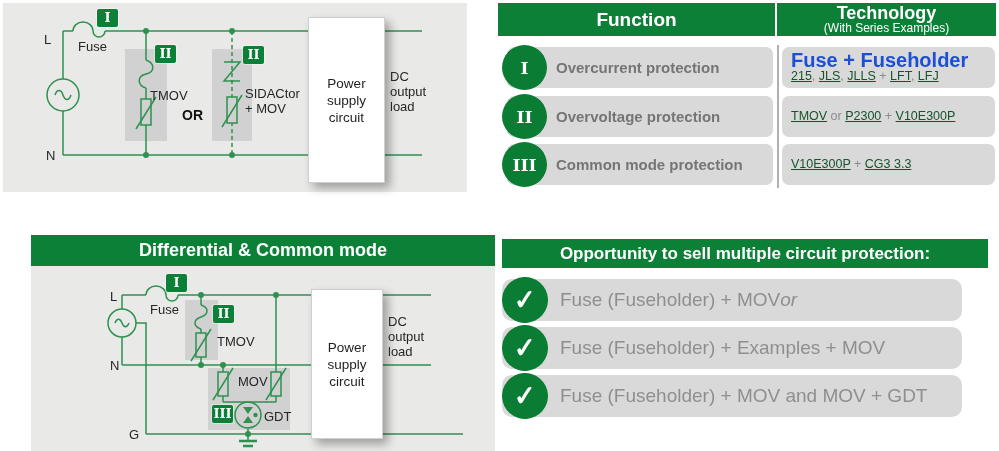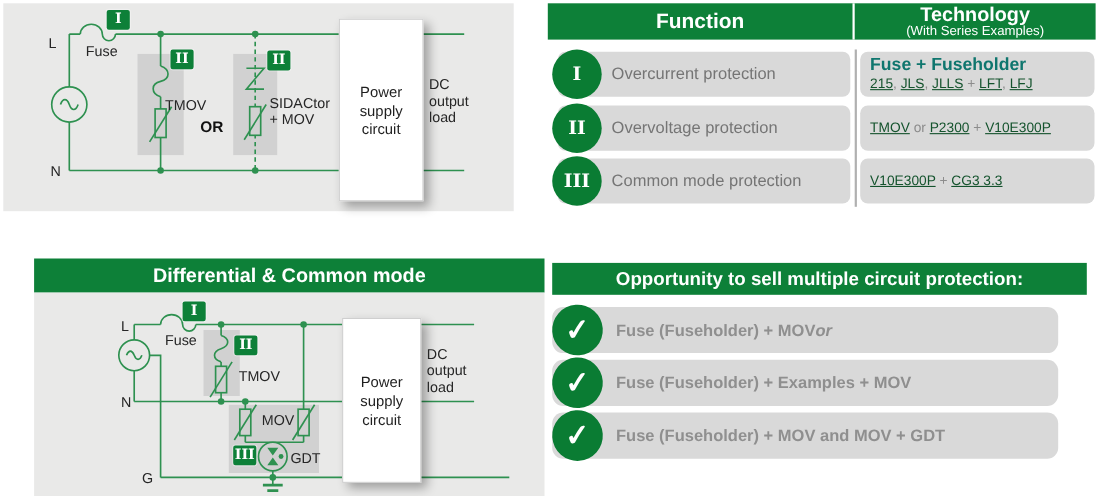--- a/index.html
+++ b/index.html
@@ -29,36 +29,36 @@
   .tr-head{display:flex;height:33px;background:#0d8038;color:#fff;}
   .tr-head .fcell{width:277px;text-align:center;font-weight:bold;font-size:19px;line-height:33px;}
   .tr-head .tcell{flex:1;border-left:2px solid #fff;display:flex;flex-direction:column;
                   align-items:center;justify-content:center;}
   .tr-head .tcell .t1{font-weight:bold;font-size:18px;line-height:18px;}
   .tr-head .tcell .t2{font-size:12px;line-height:13px;}
   .vdivider{position:absolute;left:279px;top:42px;width:2px;height:143px;background:#b0b0b0;}
   .func-bar{position:absolute;left:9px;width:266px;height:41px;background:#d9d9d9;border-radius:7px;}
   .tech-bar{position:absolute;left:284px;width:213px;height:41px;background:#d9d9d9;border-radius:7px;
             box-sizing:border-box;padding-left:9px;display:flex;flex-direction:column;justify-content:center;}
-  .tech-title{font-weight:bold;font-size:16px;line-height:18px;color:#0f766e;white-space:nowrap;}
+  .tech-title{font-weight:bold;font-size:20px;line-height:18px;color:#1d4ed8;white-space:nowrap;}
   .tech-links{font-size:12.5px;line-height:15px;white-space:nowrap;color:#8c8c8c;}
   .num-circle{position:absolute;left:4px;width:45px;height:45px;border-radius:50%;background:#0a7c33;
               color:#fff;font-family:"DejaVu Serif",serif;font-weight:bold;font-size:17px;
               display:flex;align-items:center;justify-content:center;}
   .func-label{position:absolute;left:58px;height:41px;display:flex;align-items:center;
-              font-weight:normal;font-size:15px;color:#757575;white-space:nowrap;}
+              font-weight:bold;font-size:15px;color:#757575;white-space:nowrap;}
   .seg-link{color:#14532d;text-decoration:underline;}
   .seg-sup{vertical-align:super;font-size:60%;}
   .seg-it{font-style:italic;}
   
   .panel-br{left:502px;top:239px;width:486px;height:212px;}
   .panel-br .phead{height:29px;line-height:29px;font-size:17px;}
   .check-bar{position:absolute;left:0;width:460px;height:42px;background:#d9d9d9;border-radius:10px;
              box-sizing:border-box;padding-left:58px;display:flex;align-items:center;
-             font-weight:bold;font-size:15px;color:#8f8f8f;white-space:nowrap;}
+             font-weight:normal;font-size:19px;color:#8f8f8f;white-space:nowrap;}
   .check-circle{position:absolute;left:0;width:46px;height:46px;border-radius:50%;background:#0a7c33;
                 color:#fff;display:flex;align-items:center;justify-content:center;
                 font-size:27px;font-weight:bold;transform:rotate(-4deg);}
 </style>
 </head>
 <body>
 
 <div id="slide">
 
   <section class="panel panel-tl">

